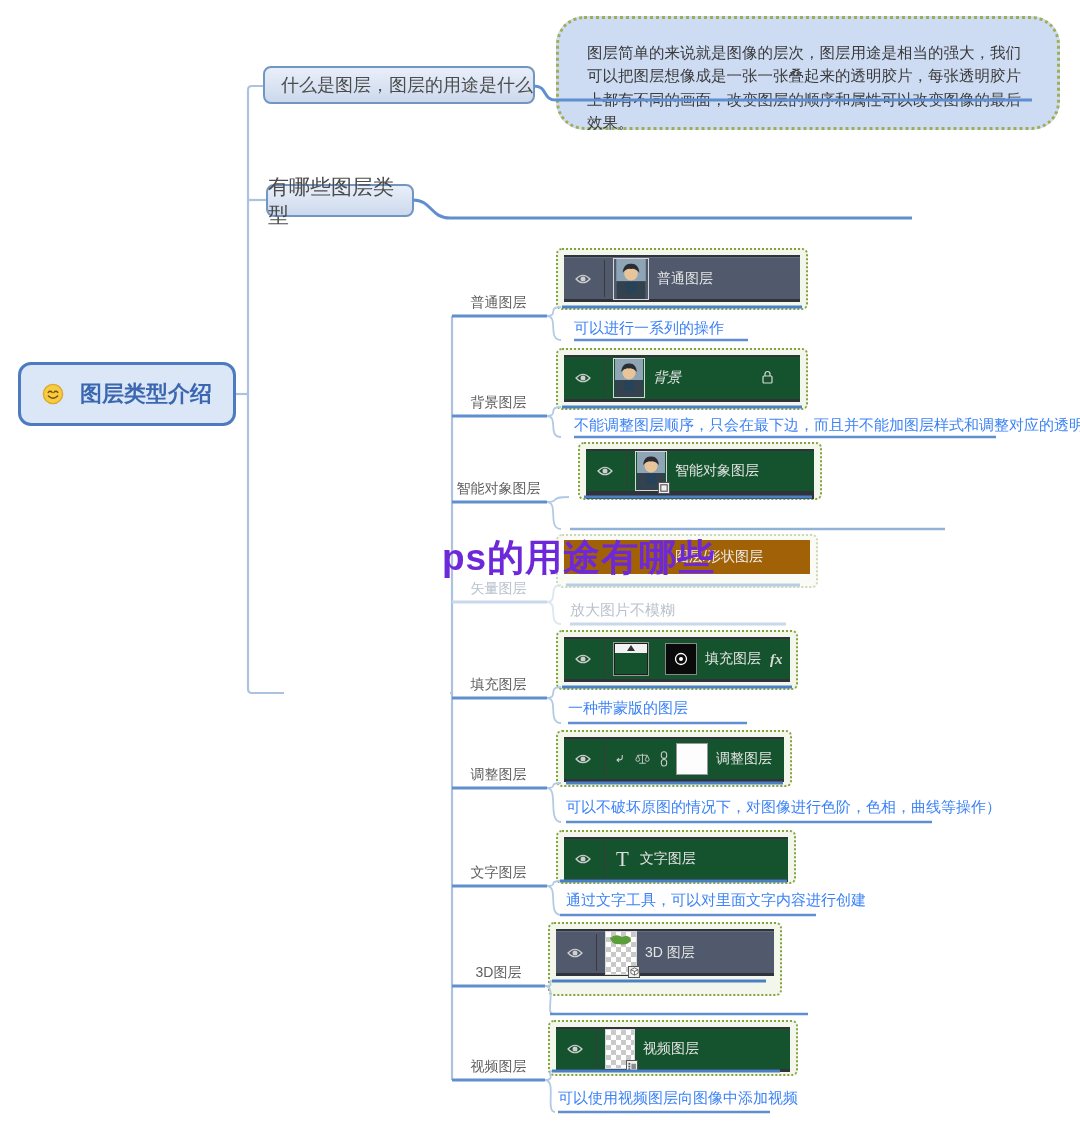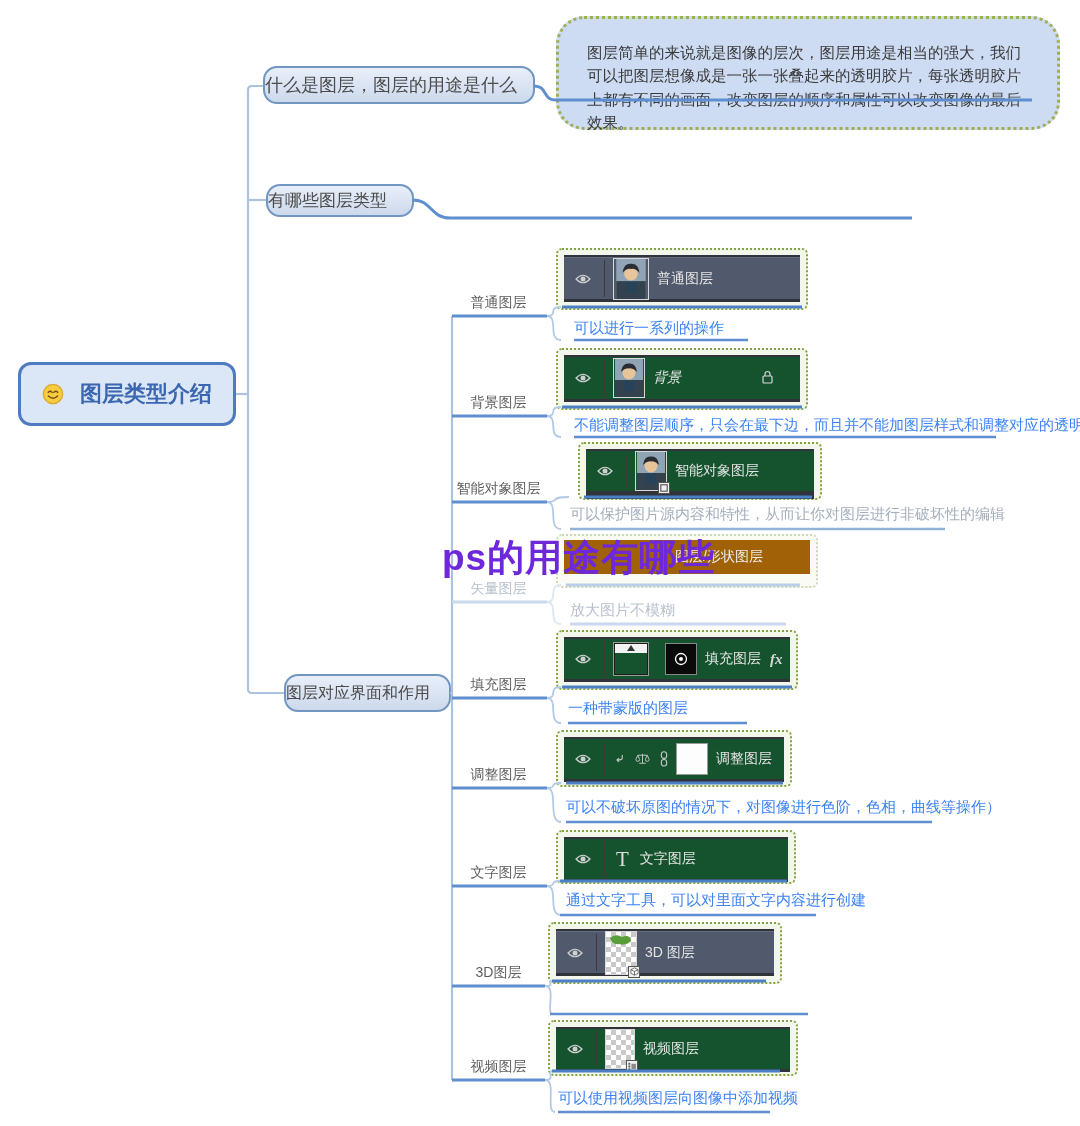--- a/index.html
+++ b/index.html
@@ -3,25 +3,25 @@
 <meta charset="utf-8">
 <style>
   html,body{margin:0;padding:0;background:#fff;}
   .canvas{position:relative;width:1080px;height:1126px;background:#fff;overflow:hidden;
           font-family:"Liberation Sans",sans-serif;}
   
   .root-node{position:absolute;left:18px;top:362px;width:218px;height:64px;box-sizing:border-box;
     border:3.5px solid #4e7bbf;border-radius:13px;background:#dbe6f6;
     display:flex;align-items:center;justify-content:center;gap:16px;
     color:#3a67b0;font-weight:bold;font-size:22px;z-index:2;}
-  .branch{position:absolute;box-sizing:border-box;border:2px solid #7296c2;border-radius:14px;
-    background:linear-gradient(#e9effa,#ccd9ec);display:flex;align-items:center;justify-content:flex-start;
+  .branch{position:absolute;box-sizing:border-box;border:2px solid #7296c2;border-radius:8px;
+    background:linear-gradient(#e9effa,#ccd9ec);display:flex;align-items:center;justify-content:flex-end;
     color:#4b4b4b;z-index:2;}
   .b0{left:263px;top:66px;width:272px;height:38px;font-size:18px;}
-  .b1{left:266px;top:184px;width:148px;height:33px;font-size:17px;}
+  .b1{left:266px;top:184px;width:148px;height:33px;font-size:21px;}
   .b2{left:284px;top:674px;width:167px;height:38px;font-size:16px;}
   
   .cloud{position:absolute;box-sizing:border-box;border-radius:28px;z-index:1;
     font-size:15.5px;line-height:1.5;color:#3a3a3a;}
   .cloud-blue{left:556px;top:16px;width:504px;height:114px;background:#cddbf3;
     border:3px dotted #9fae55;padding:22px 26px 0 28px;}
   .cloud-yellow{left:437px;top:134px;width:500px;height:102px;background:#fbf6d0;
     border:3px dotted #e0d53a;padding:20px 24px 0 18px;}
   
   .rlabel{position:absolute;left:450px;width:97px;text-align:center;font-size:14px;color:#5f5f5f;z-index:2;}
@@ -37,21 +37,21 @@
   .lnode{position:absolute;box-sizing:border-box;border:2px dotted #85a340;border-radius:6px;
     background:#f3f6ea;z-index:2;}
   .lnode.vfade{border-color:#ccd6ba;background:#fafbf5;}
   .n0{left:556px;top:248px;width:252px;height:62px;}
   .n1{left:556px;top:348px;width:252px;height:62px;}
   .n2{left:578px;top:442px;width:244px;height:58px;}
   .n3{left:556px;top:534px;width:262px;height:54px;}
   .n4{left:556px;top:630px;width:242px;height:60px;}
   .n5{left:556px;top:730px;width:236px;height:57px;}
   .n6{left:556px;top:830px;width:240px;height:54px;}
-  .n7{left:548px;top:922px;width:234px;height:62px;}
+  .n7{left:548px;top:922px;width:234px;height:74px;}
   .n8{left:548px;top:1020px;width:250px;height:56px;}
   .shot{background:#303339;padding:2px 0 3px;margin:5px 6px 8px;}
   .shot.deep{padding-bottom:8px;}
   .ps{height:40px;display:flex;align-items:center;gap:9px;padding:0 7px;background:#14532d;
     color:#e3e3e3;font-size:14px;}
   .ps.tall{height:42px;}
   .ps.sel{background:linear-gradient(#58627400,#0000) , #505a6c;background:#505a6c;border-top:1px solid #656e7e;box-sizing:border-box;}
   .ps.vec{height:34px;background:#a16207;color:#ececec;}
   .eyec{width:24px;display:flex;justify-content:center;flex:0 0 auto;}
   .sep{width:1px;align-self:stretch;background:#3a3a3a;margin:2px 0;flex:0 0 auto;}
@@ -109,41 +109,37 @@
     </svg>
     <span>图层类型介绍</span>
   </div>
 
   <div class="branch b0">
     <span>什么是图层，图层的用途是什么</span>
   </div>
   <div class="branch b1">
     <span>有哪些图层类型</span>
   </div>
-  <div class="branch b2">
-    <span>图层对应界面和作用</span>
-  </div>
 
   <div class="cloud cloud-blue">
     <span>图层简单的来说就是图像的层次，图层用途是相当的强大，我们可以把图层想像成是一张一张叠起来的透明胶片，每张透明胶片上都有不同的画面，改变图层的顺序和属性可以改变图像的最后效果。</span>
   </div>
 
   <div class="rlabel L0">普通图层</div>
   <div class="rlabel L1">背景图层</div>
   <div class="rlabel L2">智能对象图层</div>
   <div class="rlabel L3 pale">矢量图层</div>
   <div class="rlabel L4">填充图层</div>
   <div class="rlabel L5">调整图层</div>
   <div class="rlabel L6">文字图层</div>
   <div class="rlabel L7">3D图层</div>
   <div class="rlabel L8">视频图层</div>
 
   <div class="rdesc D0">可以进行一系列的操作</div>
   <div class="rdesc D1">不能调整图层顺序，只会在最下边，而且并不能加图层样式和调整对应的透明度</div>
-  <div class="rdesc D2 muted">可以保护图片源内容和特性，从而让你对图层进行非破坏性的编辑</div>
   <div class="rdesc D3 pale">放大图片不模糊</div>
   <div class="rdesc D4">一种带蒙版的图层</div>
   <div class="rdesc D6">通过文字工具，可以对里面文字内容进行创建</div>
   <div class="rdesc D5">可以不破坏原图的情况下，对图像进行色阶，色相，曲线等操作）</div>
   <div class="rdesc D8">可以使用视频图层向图像中添加视频</div>
 
   <div class="lnode n0">
     <div class="shot">
         <div class="ps sel tall">
       <span class="eyec">

